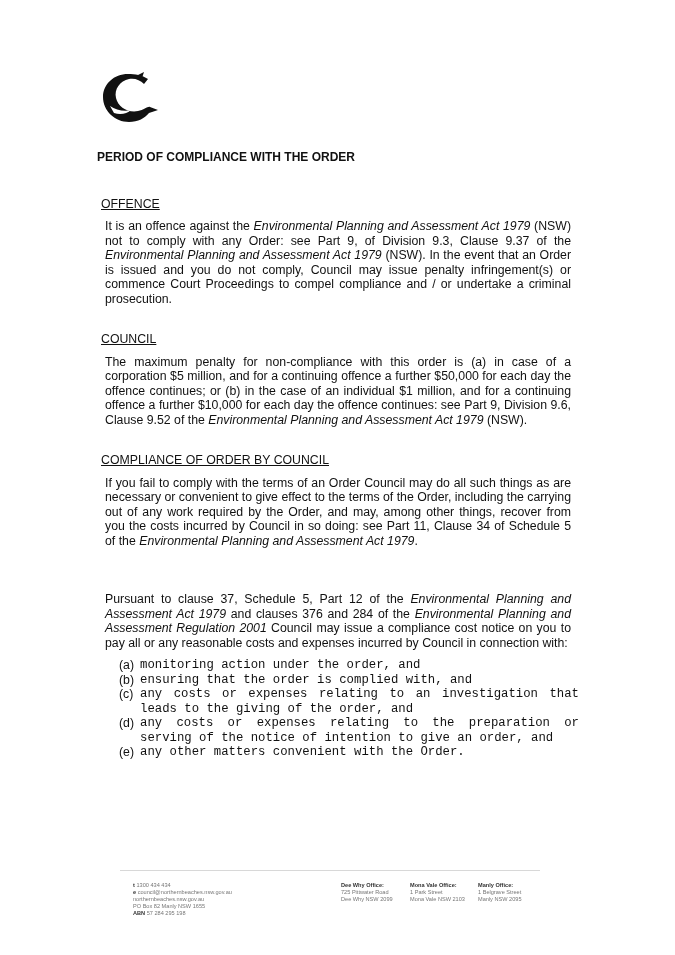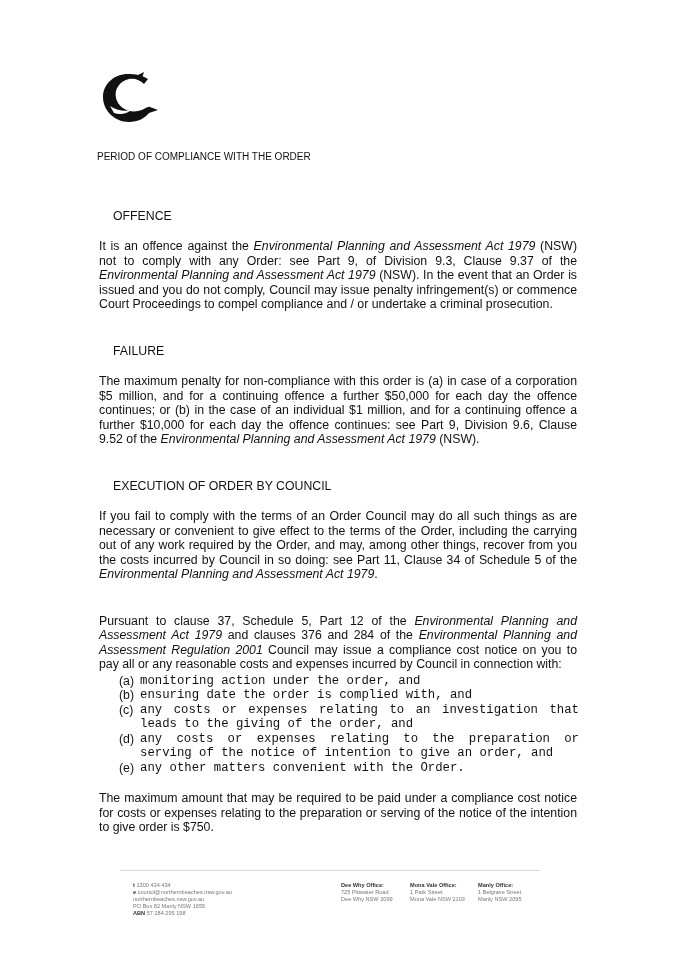--- a/index.html
+++ b/index.html
@@ -1,21 +1,21 @@
 <!DOCTYPE html>
 <html><head>
 <meta charset="utf-8">
 <style>
   html, body { margin: 0; padding: 0; background: #ffffff; }
   body { width: 675px; height: 955px; position: relative; overflow: hidden; font-family: "Liberation Sans", sans-serif; color: #111; }
   .logo { position: absolute; left: 98px; top: 70px; width: 62px; height: 56px; }
   .content { position: absolute; left: 97px; top: 150px; width: 482px; font-size: 12.3px; line-height: 14.5px; }
-  .h { font-weight: normal; font-size: 10px; margin: 0; }
-  .sub { margin: 16px; }
-  p { margin: 2px; text-align: justify; }
+  .h { font-weight: bold; font-size: 12px; margin: 0; }
+  .sub { text-decoration: underline; margin: 4px; }
+  p { margin: 8px; text-align: justify; }
   i { font-style: italic; }
   .gap-s { height: 7px; }
   .gap-m { height: 14px; }
   ol.items { list-style: none; margin: 0; padding: 0 0 0 22px; }
   ol.items li { display: flex; text-align: justify; }
   ol.items li .mk { width: 21px; flex: none; }
   ol.items li .tx { flex: 1; font-family: Liberation Mono, monospace; }
   .footer-rule { position: absolute; left: 120px; top: 870px; width: 420px; height: 1px; background: #d8d8d8; }
   .footer { position: absolute; top: 882px; font-size: 5.6px; line-height: 7px; color: #777; }
   .footer b { color: #333; }
@@ -39,54 +39,53 @@
 <div class="content">
   <p class="h">PERIOD OF COMPLIANCE WITH THE ORDER</p>
   <div class="gap-s"></div>
   <div class="gap-m"></div>
   <div class="gap-s"></div>
 
   <p class="sub">OFFENCE</p>
   <p><span>It is an offence against the </span><i>Environmental Planning and Assessment Act 1979</i><span> (NSW) not to comply with any Order: see Part 9, of Division 9.3, Clause 9.37 of the </span><i>Environmental Planning and Assessment Act 1979</i><span> (NSW). In the event that an Order is issued and you do not comply, Council may issue penalty infringement(s) or commence Court Proceedings to compel compliance and / or undertake a criminal prosecution.</span></p>
   <div class="gap-m"></div>
 
-  <p class="sub">FAILURE</p>
+  <p class="sub">COUNCIL</p>
   <p><span>The maximum penalty for non-compliance with this order is (a) in case of a corporation $5 million, and for a continuing offence a further $50,000 for each day the offence continues; or (b) in the case of an individual $1 million, and for a continuing offence a further $10,000 for each day the offence continues: see Part 9, Division 9.6, Clause 9.52 of the </span><i>Environmental Planning and Assessment Act 1979</i><span> (NSW).</span></p>
   <div class="gap-m"></div>
 
-  <p class="sub">EXECUTION OF ORDER BY COUNCIL</p>
+  <p class="sub">COMPLIANCE OF ORDER BY COUNCIL</p>
   <p><span>If you fail to comply with the terms of an Order Council may do all such things as are necessary or convenient to give effect to the terms of the Order, including the carrying out of any work required by the Order, and may, among other things, recover from you the costs incurred by Council in so doing: see Part 11, Clause 34 of Schedule 5 of the </span><i>Environmental Planning and Assessment Act 1979</i><span>.</span></p>
   <div class="gap-m"></div>
 
   <div class="gap-m"></div>
   <p><span>Pursuant to clause 37, Schedule 5, Part 12 of the </span><i>Environmental Planning and Assessment Act 1979</i><span> and clauses 376 and 284 of the </span><i>Environmental Planning and Assessment Regulation 2001</i><span> Council may issue a compliance cost notice on you to pay all or any reasonable costs and expenses incurred by Council in connection with:</span></p>
   <ol class="items">
     <li>
         <span class="mk">(a)</span>
         <span class="tx">monitoring action under the order, and</span>
       </li>
     <li>
         <span class="mk">(b)</span>
-        <span class="tx">ensuring date the order is complied with, and</span>
+        <span class="tx">ensuring that the order is complied with, and</span>
       </li>
     <li>
         <span class="mk">(c)</span>
         <span class="tx">any costs or expenses relating to an investigation that leads to the giving of the order, and</span>
       </li>
     <li>
         <span class="mk">(d)</span>
         <span class="tx">any costs or expenses relating to the preparation or serving of the notice of intention to give an order, and</span>
       </li>
     <li>
         <span class="mk">(e)</span>
         <span class="tx">any other matters convenient with the Order.</span>
       </li>
   </ol>
   <div class="gap-m"></div>
-  <p>The maximum amount that may be required to be paid under a compliance cost notice for costs or expenses relating to the preparation or serving of the notice of the intention to give order is $750.</p>
 </div>
 
 <div class="footer-rule"></div>
 
 <div class="footer f-left">
   <div><b>t</b> <span>1300 434 434</span></div>
   <div><b>e</b> <span>council@northernbeaches.nsw.gov.au</span></div>
   <div>northernbeaches.nsw.gov.au</div>
   <div>PO Box 82 Manly NSW 1655</div>
   <div><b>ABN</b> <span>57 284 295 198</span></div>

